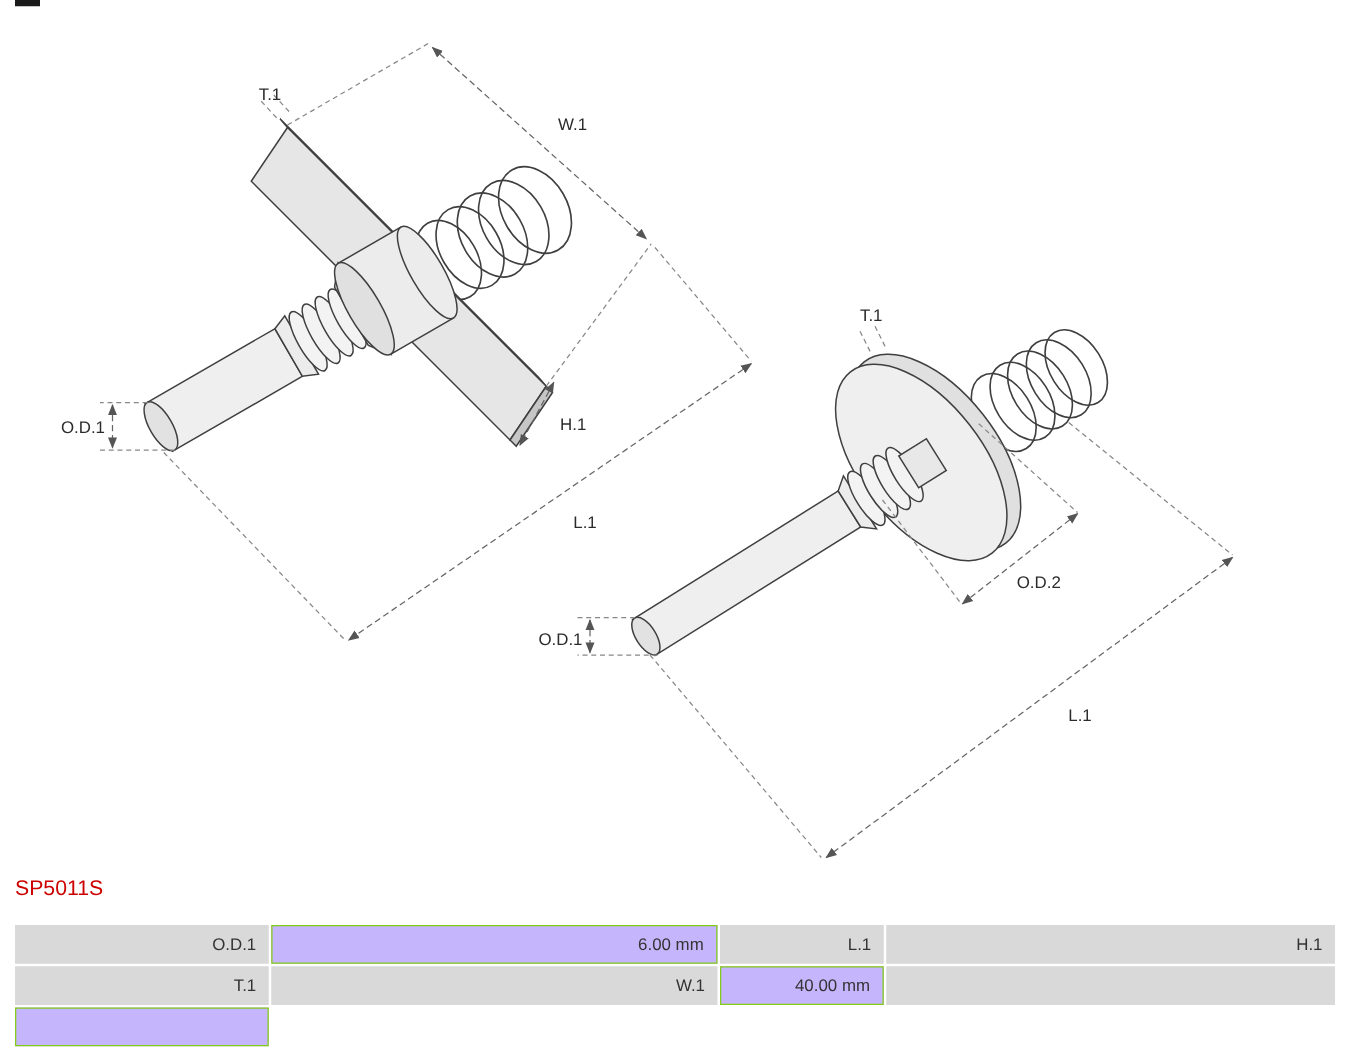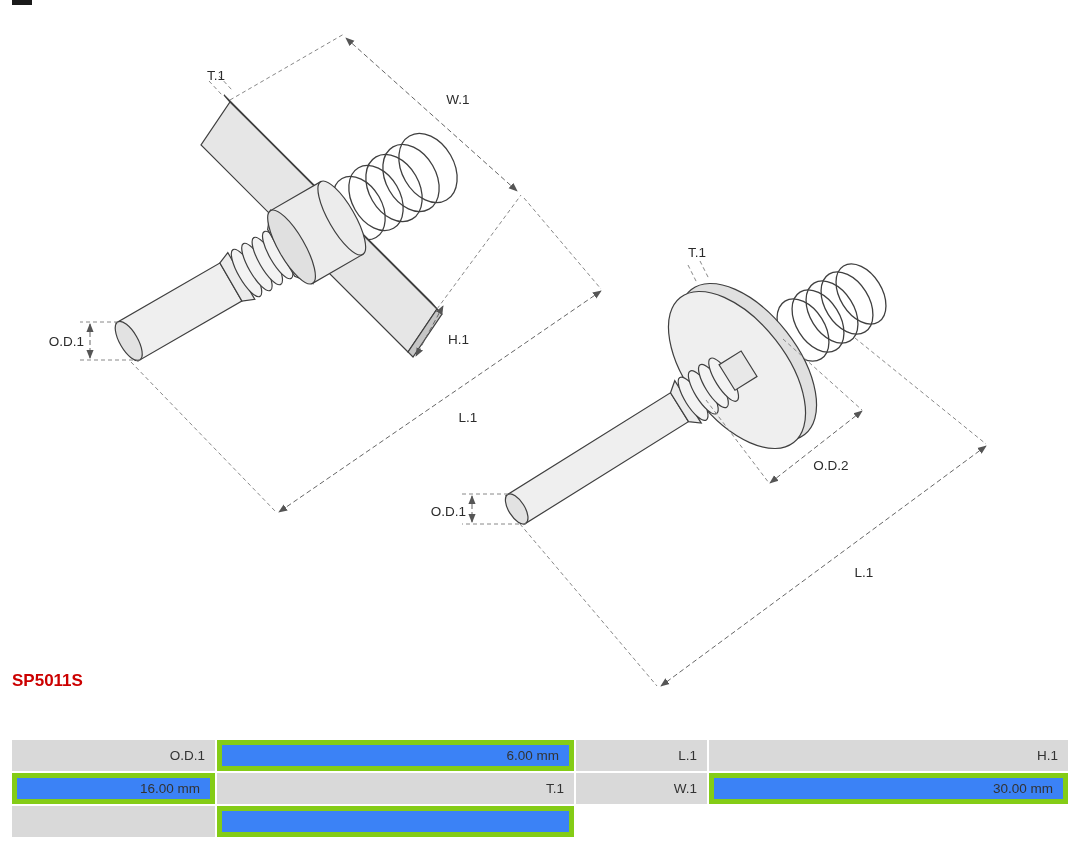--- a/index.html
+++ b/index.html
@@ -7,31 +7,31 @@
     width:1080px;height:845px;position:relative;overflow:hidden;
     background:#ffffff;font-family:"Liberation Sans",sans-serif;
   }
   .logo-fragment{position:absolute;left:12px;top:0;width:20px;height:5px;background:#1a1a1a}
   svg.drawing{position:absolute;left:0;top:0}
   .part{stroke:#3f3f3f;stroke-width:1.2}
   .coil{fill:none;stroke:#3f3f3f;stroke-width:1.3}
   .dim{stroke:#666;stroke-width:1;fill:none;stroke-dasharray:5 3}
   .ext{stroke:#888;stroke-width:1;fill:none;stroke-dasharray:4 3}
   .dimlabel{font-size:13.5px;fill:#2b2b2b;font-family:"Liberation Sans",sans-serif}
-  .part-number{position:absolute;left:12px;top:671px;font-size:17px;font-weight:bold;color:#cc0000}
+  .part-number{position:absolute;left:12px;top:701px;font-size:17px;font-weight:normal;color:#cc0000}
   .spec-table{
     position:absolute;left:12px;top:740px;width:1056px;
     display:grid;grid-template-columns:203px 357px 131px 359px;grid-auto-rows:31px;gap:2px;
   }
   .cell{
     display:flex;align-items:center;justify-content:flex-end;
     padding-right:10px;font-size:13.5px;color:#333;box-sizing:border-box;
   }
   .cell.lbl{background:#d9d9d9}
-  .cell.val{background:#3b82f6;border:5px solid #84cc16}
+  .cell.val{background:#c4b5fd;border:1px solid #84cc16}
 </style>
 </head>
 <body>
 
 <div class="logo-fragment"></div>
 
 <svg class="drawing" width="1080" height="700" viewBox="0 0 1080 700">
   <defs>
     <marker id="ah" viewBox="0 0 10 10" refX="9" refY="5" markerWidth="9" markerHeight="9" orient="auto-start-reverse">
       <path d="M0,1 L10,5 L0,9 z" fill="#555"></path>
@@ -136,20 +136,19 @@
 </svg>
 
 <div class="part-number" style="color: rgb(204, 0, 0);">SP5011S</div>
 
 <div class="spec-table">
   <div class="cell lbl">O.D.1</div>
   <div class="cell val">6.00 mm</div>
   <div class="cell lbl">L.1</div>
 
   <div class="cell lbl">H.1</div>
-  <div class="cell val">16.00 mm</div>
   <div class="cell lbl">T.1</div>
 
   <div class="cell lbl">W.1</div>
-  <div class="cell val">30.00 mm</div>
+  <div class="cell val">40.00 mm</div>
   <div class="cell lbl"></div>
   <div class="cell val"></div>
 </div>
 
 </body></html>

